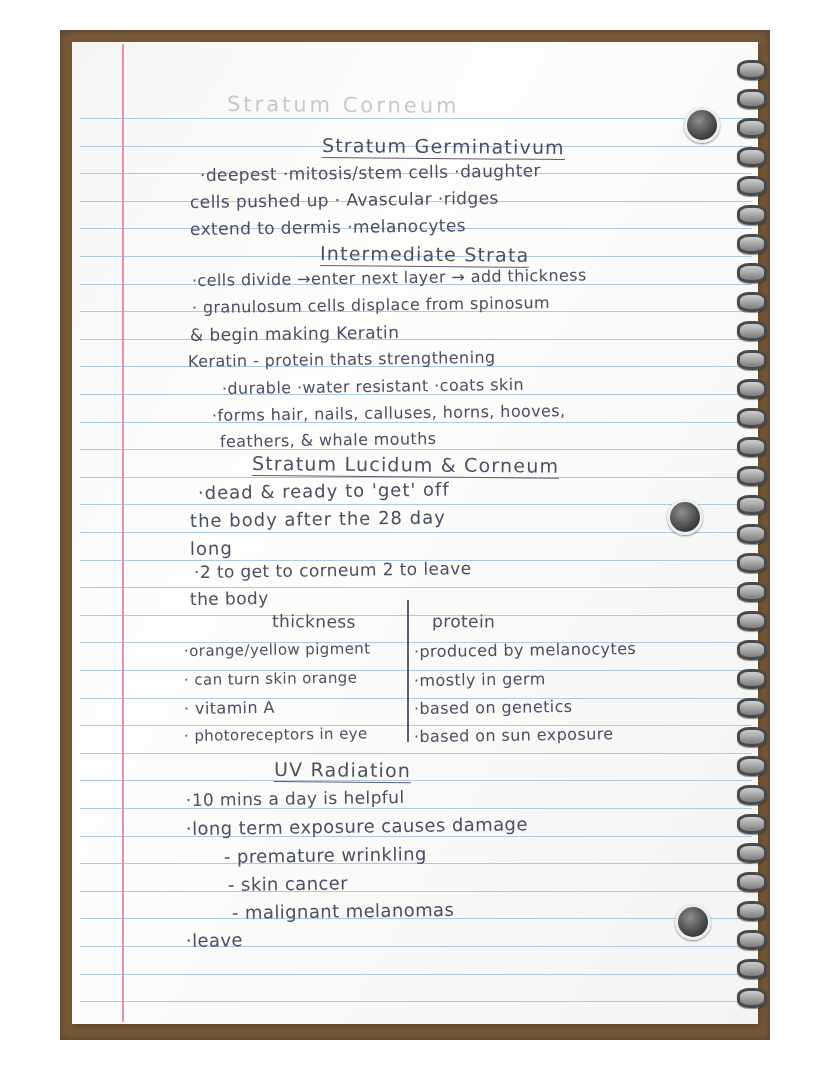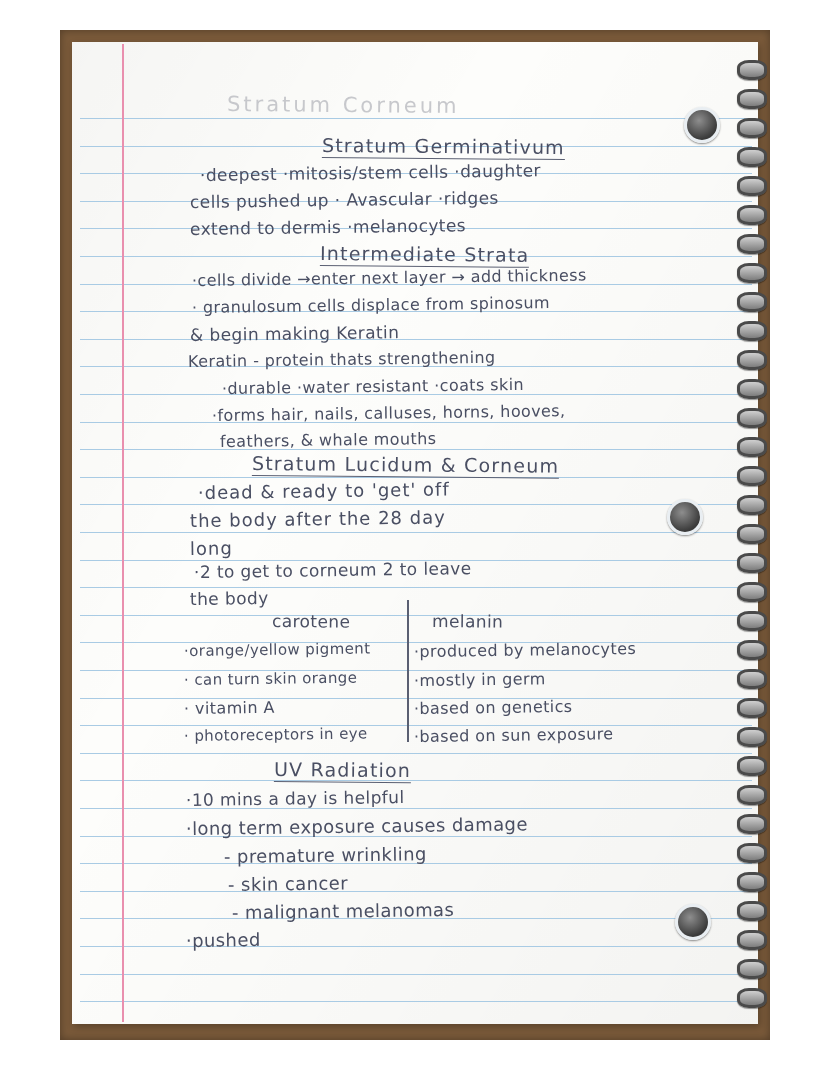--- a/index.html
+++ b/index.html
@@ -228,35 +228,35 @@
 
     <div class="ln hd tilt3" style="left:180px; top:410px;">Stratum Lucidum &amp; Corneum</div>
     <div class="ln tilt1" style="left:126px; top:440px; font-size:18px; letter-spacing:1px;">·dead &amp; ready to 'get' off</div>
     <div class="ln tilt1" style="left:118px; top:468px; font-size:18px; letter-spacing:1px;">the body after the 28 day</div>
     <div class="ln tilt1" style="left:118px; top:496px; font-size:18px; letter-spacing:1px;">long</div>
     <div class="ln tilt1" style="left:122px; top:520px; font-size:17px;">·2 to get to corneum 2 to leave</div>
     <div class="ln tilt1" style="left:118px; top:547px; font-size:17px;">the body</div>
 
     <div class="divider-v"></div>
 
-    <div class="ln tilt3" style="left:200px; top:569px; font-size:17px;">carotene</div>
-    <div class="ln tilt3" style="left:360px; top:569px; font-size:17px;">melanin</div>
+    <div class="ln tilt3" style="left:200px; top:569px; font-size:17px;">thickness</div>
+    <div class="ln tilt3" style="left:360px; top:569px; font-size:17px;">protein</div>
 
     <div class="ln tilt1" style="left:112px; top:600px; font-size:15px;">·orange/yellow pigment</div>
     <div class="ln tilt1" style="left:112px; top:629px; font-size:15px;">· can turn skin orange</div>
     <div class="ln tilt1" style="left:112px; top:657px; font-size:16px;">· vitamin A</div>
     <div class="ln tilt1" style="left:112px; top:685px; font-size:15px;">· photoreceptors in eye</div>
 
     <div class="ln tilt1" style="left:342px; top:600px; font-size:16px;">·produced by melanocytes</div>
     <div class="ln tilt1" style="left:342px; top:629px; font-size:16px;">·mostly in germ</div>
     <div class="ln tilt1" style="left:342px; top:657px; font-size:16px;">·based on genetics</div>
     <div class="ln tilt1" style="left:342px; top:685px; font-size:16px;">·based on sun exposure</div>
 
     <div class="ln hd tilt3" style="left:202px; top:716px;">UV Radiation</div>
     <div class="ln tilt1" style="left:114px; top:748px; font-size:17px;">·10 mins a day is helpful</div>
     <div class="ln tilt1" style="left:114px; top:776px; font-size:18px;">·long term exposure causes damage</div>
     <div class="ln tilt1" style="left:152px; top:804px; font-size:18px;">- premature wrinkling</div>
     <div class="ln tilt1" style="left:156px; top:832px; font-size:18px;">- skin cancer</div>
     <div class="ln tilt1" style="left:160px; top:860px; font-size:18px;">- malignant melanomas</div>
-    <div class="ln tilt1" style="left:114px; top:888px; font-size:18px;">·pushed</div>
+    <div class="ln tilt1" style="left:114px; top:888px; font-size:18px;">·leave</div>
 
   </div>
 </div>
 
 </body></html>

